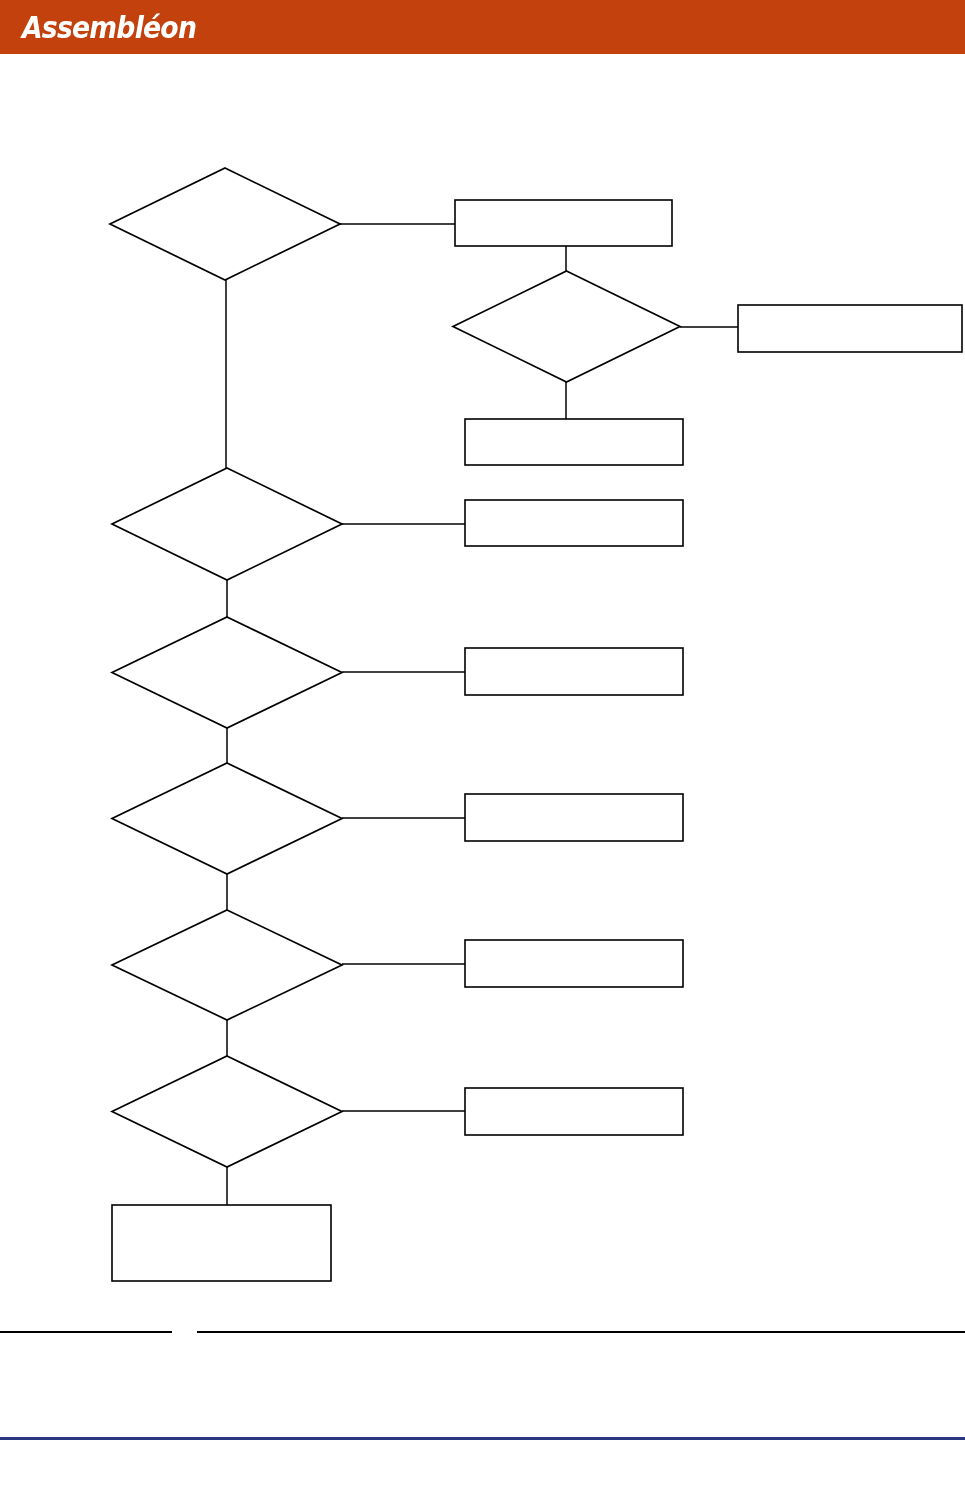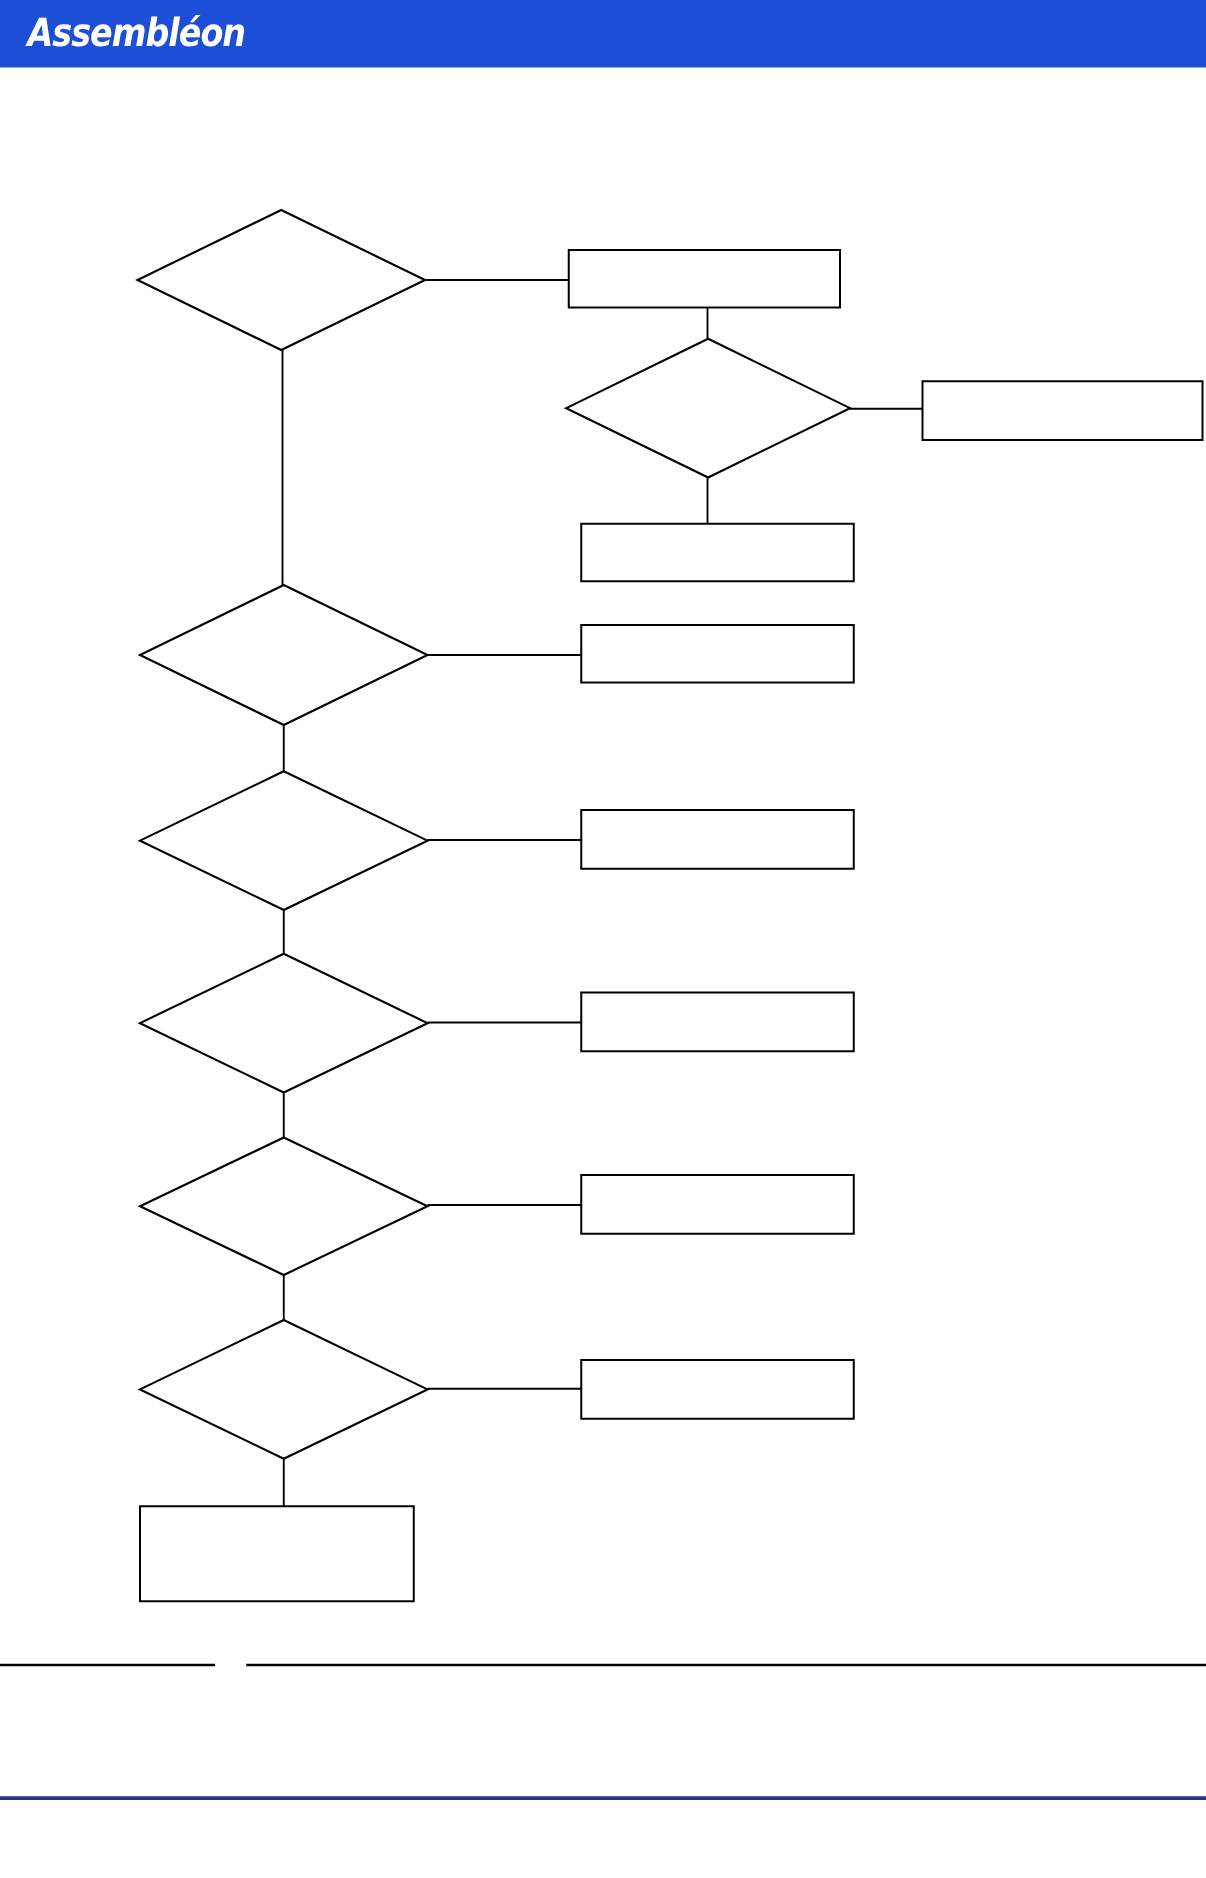--- a/index.html
+++ b/index.html
@@ -15,21 +15,21 @@
     overflow: hidden;
   }
 
   
   #brand-header {
     position: absolute;
     left: 0;
     top: 0;
     width: 965px;
     height: 54px;
-    background: #1d4ed8;
+    background: #c2410c;
   }
   #brand-logo {
     position: absolute;
     left: 22px;
     top: 8px;
     color: #ffffff;
     font-family: "DejaVu Sans", sans-serif;
     font-size: 31px;
     font-weight: 700;
     font-style: italic;

